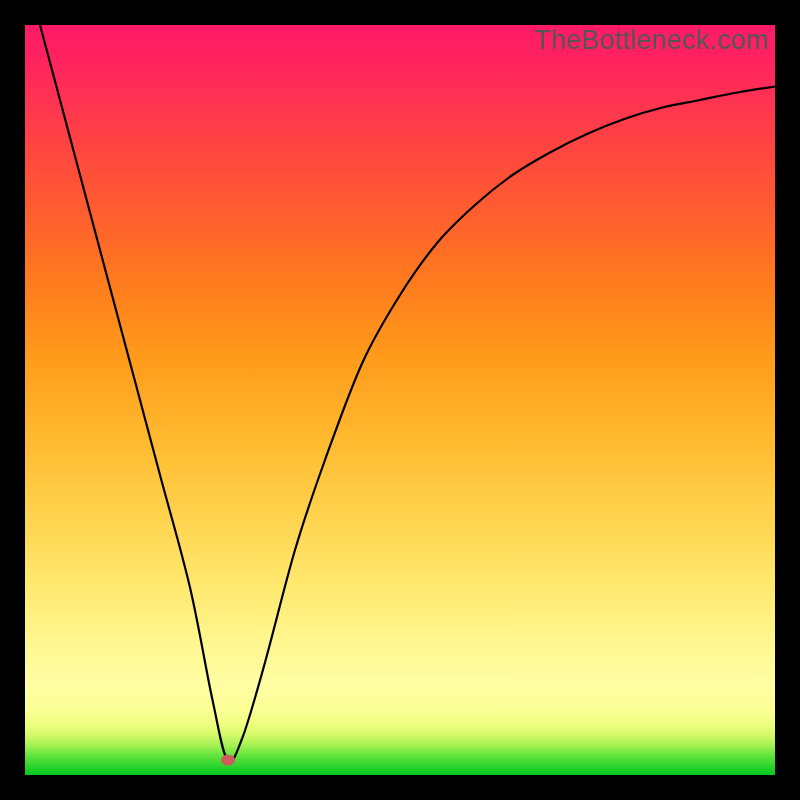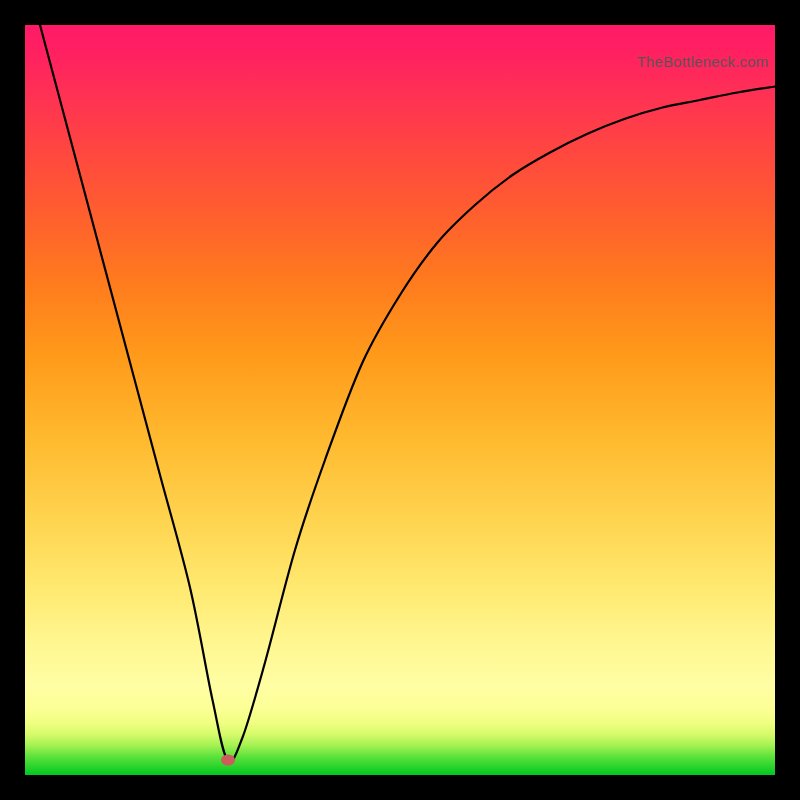--- a/index.html
+++ b/index.html
@@ -44,25 +44,24 @@
       #ff3352 90%,
       #ff2160 96%,
       #ff1a68 100%
     );
   }
   .watermark {
     position: absolute;
     top: 0px;
     right: 6px;
     color: #555;
-    font-size: 15px;
+    font-size: 27px;
     font-weight: 400;
     letter-spacing: 0.2px;
     user-select: none;
-    margin-top: 28px;
   }
   svg.curve {
     position: absolute;
     left: 0;
     top: 0;
     width: 750px;
     height: 750px;
   }
   .marker {
     position: absolute;

